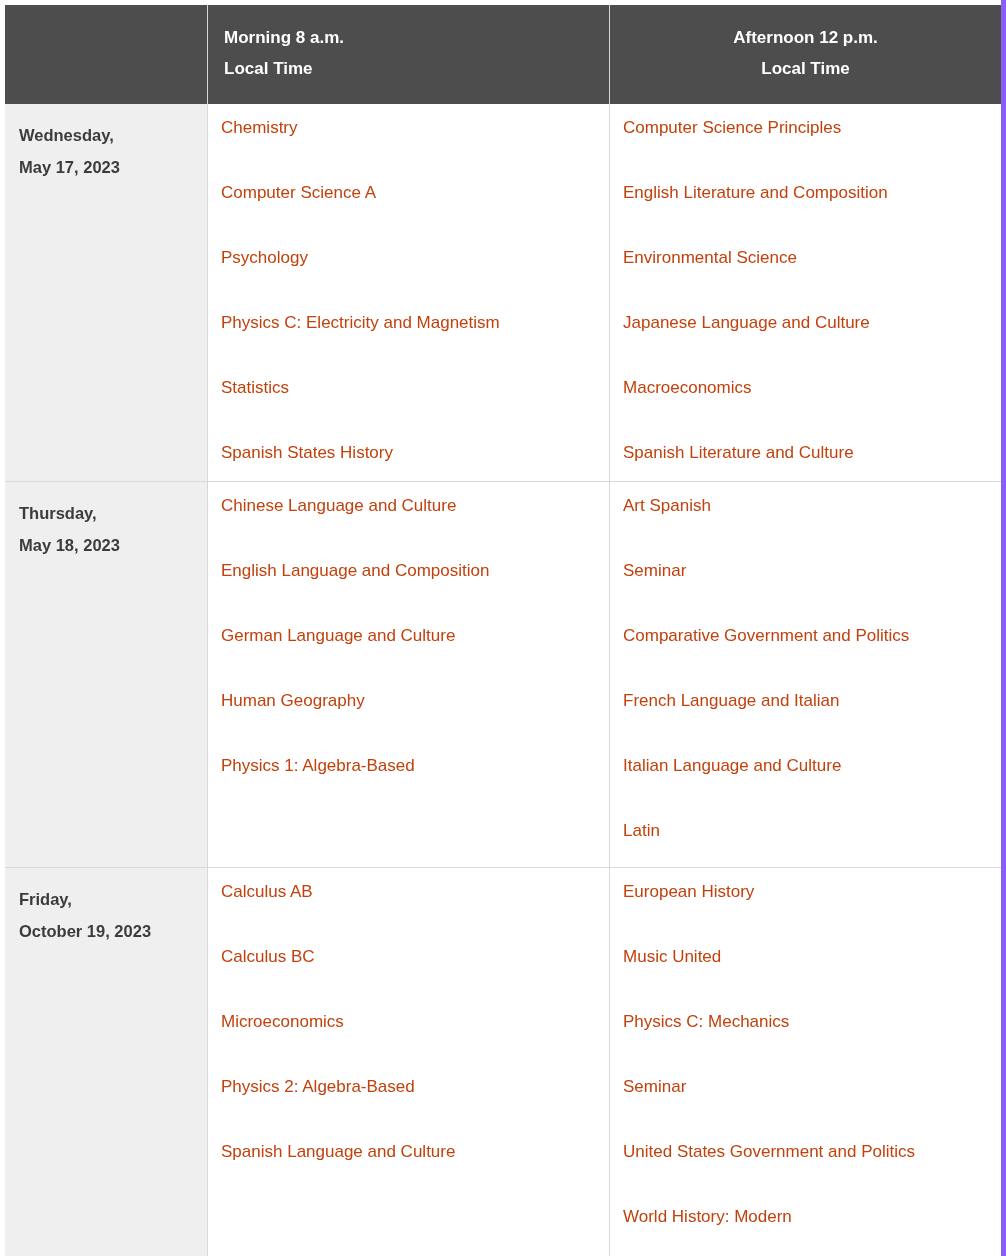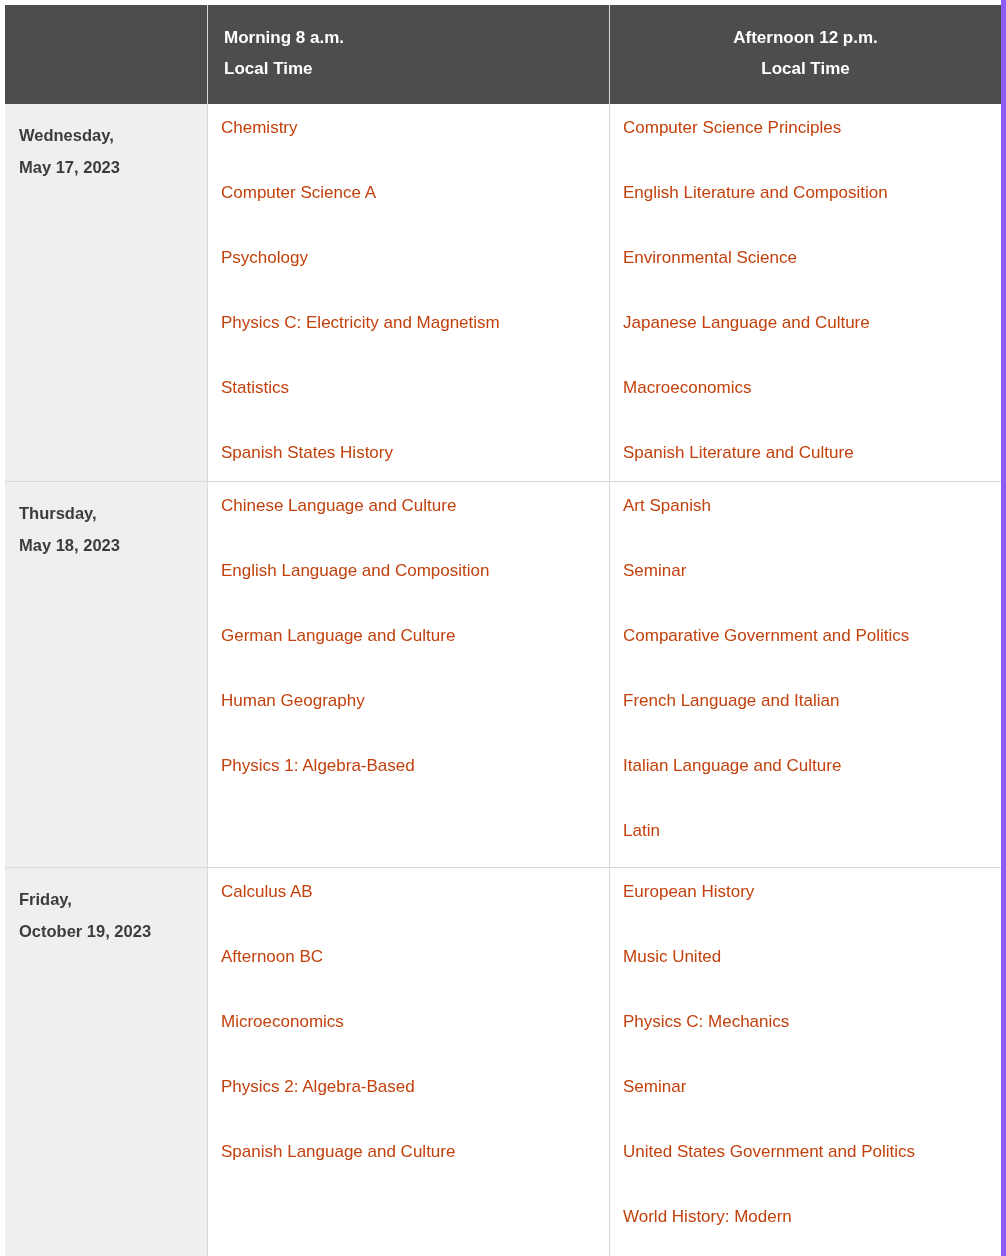--- a/index.html
+++ b/index.html
@@ -160,21 +160,21 @@
       </td>
     </tr>
 
     <tr class="row-fri">
       <td class="date-cell">
         <span class="date-line">Friday,</span>
         <span class="date-line">October 19, 2023</span>
       </td>
       <td class="subject-cell">
         <span class="subject">Calculus AB</span>
-        <span class="subject">Afternoon BC</span>
+        <span class="subject">Calculus BC</span>
         <span class="subject">Microeconomics</span>
         <span class="subject">Physics 2: Algebra-Based</span>
         <span class="subject">Spanish Language and Culture</span>
       </td>
       <td class="subject-cell">
         <span class="subject">European History</span>
         <span class="subject">Music United</span>
         <span class="subject">Physics C: Mechanics</span>
         <span class="subject">Seminar</span>
         <span class="subject">United States Government and Politics</span>

